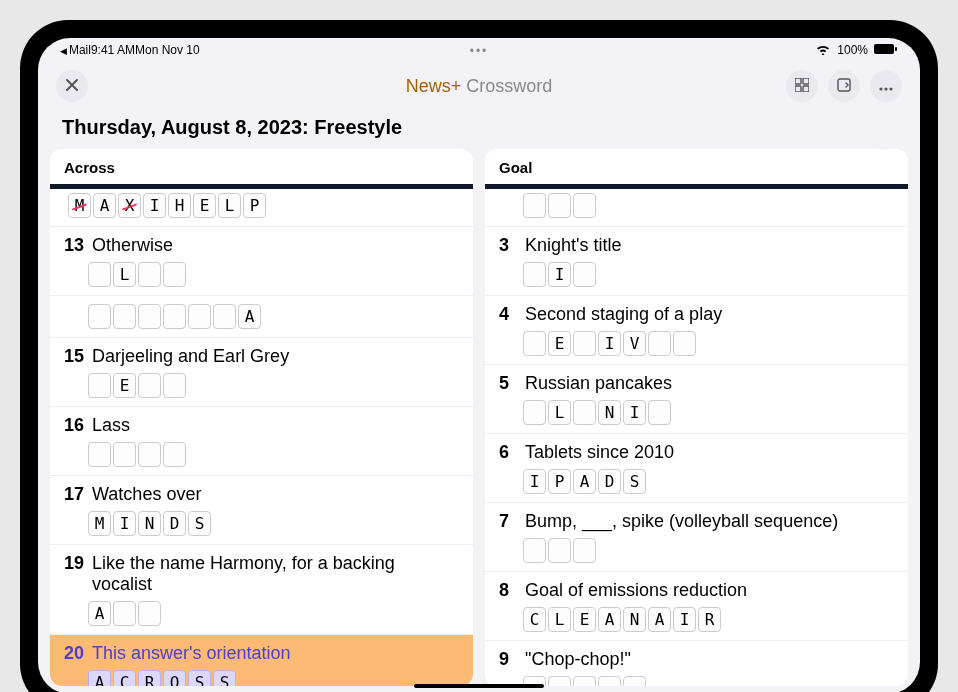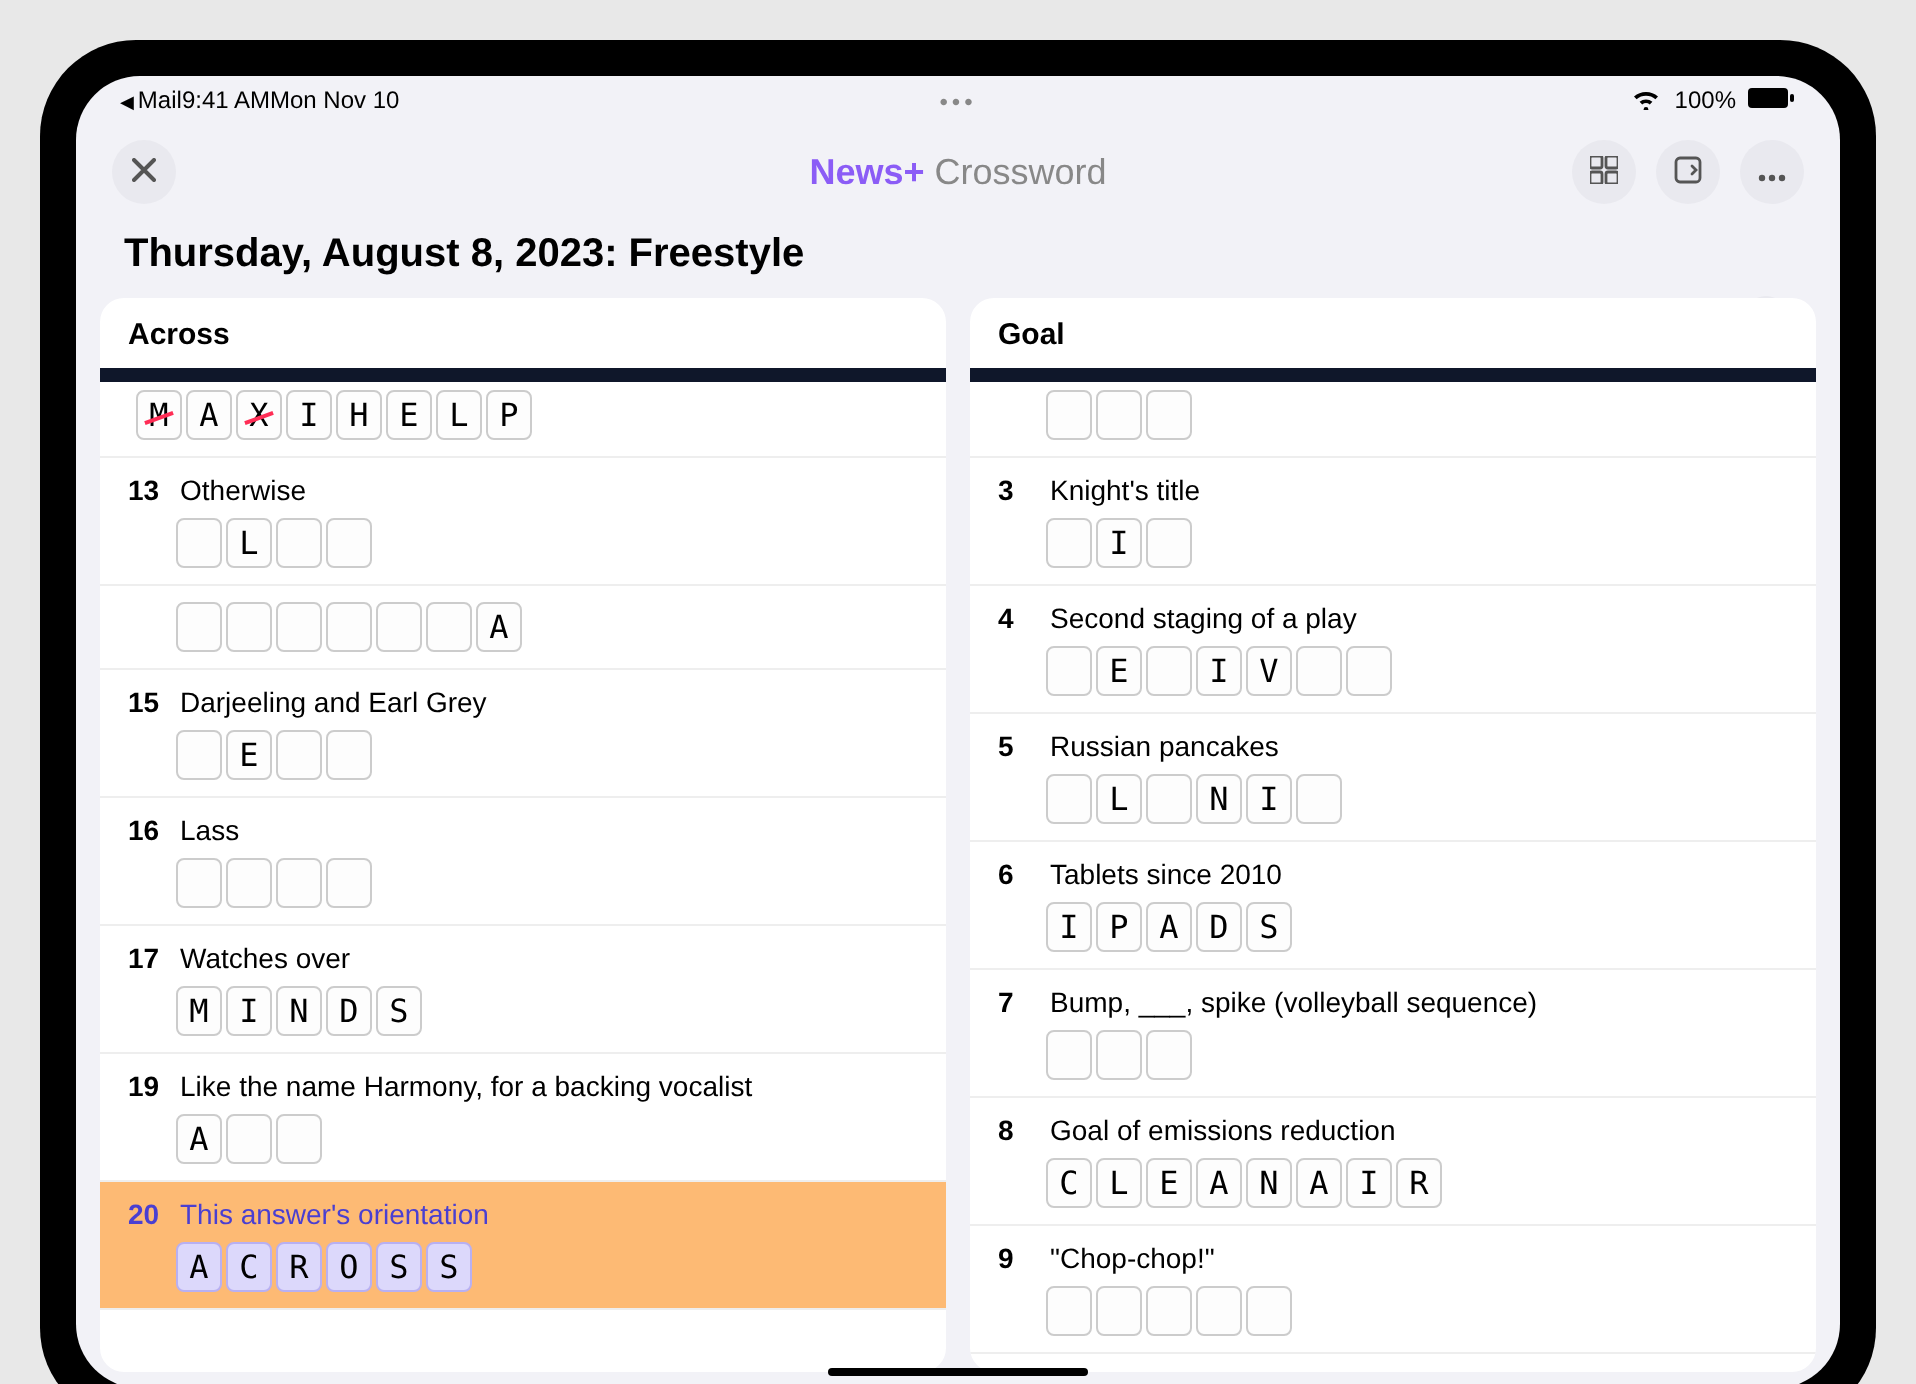--- a/index.html
+++ b/index.html
@@ -65,21 +65,21 @@
   }
   .nav-left, .nav-right { display: flex; align-items: center; gap: 10px; }
   .nav-title {
     position: absolute;
     left: 50%;
     transform: translateX(-50%);
     font-size: 18px;
     font-weight: 500;
     color: #888;
   }
-  .nav-title .brand { color: #8b5cf6; font-weight: 700; }
+  .nav-title .brand { color: #a16207; font-weight: 400; }
   .circle-btn {
     width: 32px; height: 32px; border-radius: 50%;
     background: #e9e9ef;
     display: flex; align-items: center; justify-content: center;
     color: #555; font-size: 14px;
     cursor: pointer;
   }
   .page-title {
     padding: 6px 24px 10px;
     font-size: 20px;
@@ -99,37 +99,37 @@
     border-radius: 12px;
     overflow: hidden;
     display: flex;
     flex-direction: column;
     position: relative;
   }
   .panel-header {
     padding: 10px 14px 8px;
     font-size: 15px;
     font-weight: 700;
-    border-bottom: 7px solid #0f172a;
+    border-bottom: 5px solid #0f172a;
   }
   .clue-list {
     flex: 1;
     overflow-y: hidden;
   }
   .clue-item {
     border-bottom: 1px solid #eee;
     padding: 8px 14px 8px 14px;
   }
   .clue-item.selected {
     background: #fdba74;
   }
   .clue-line {
     display: flex;
     gap: 8px;
-    font-size: 14px;
+    font-size: 18px;
     margin-bottom: 6px;
     align-items: baseline;
   }
   .clue-num { font-weight: 700; min-width: 18px; }
   .clue-item.selected .clue-num,
   .clue-item.selected .clue-text { color: #4a3fd1; }
   .cells { display: flex; gap: 2px; padding-left: 24px; }
   .clue-item.no-clue { padding-top: 4px; }
   .clue-item.no-clue .cells { padding-left: 4px; }
   .cell {

